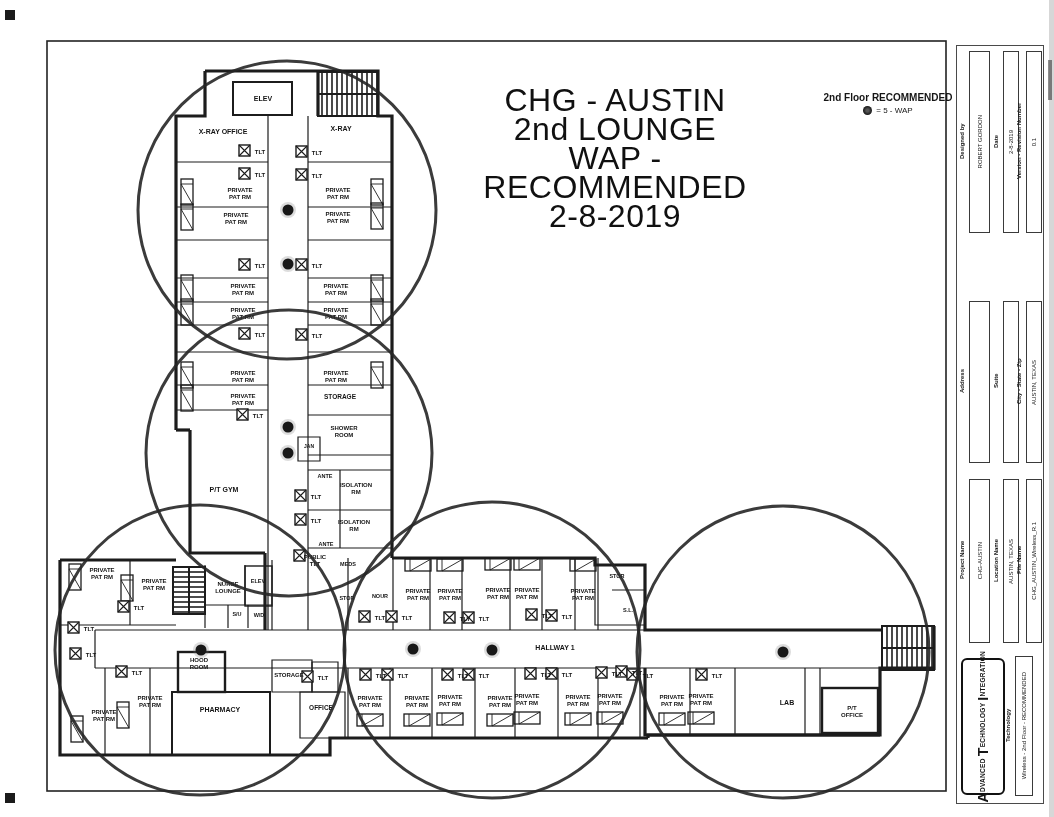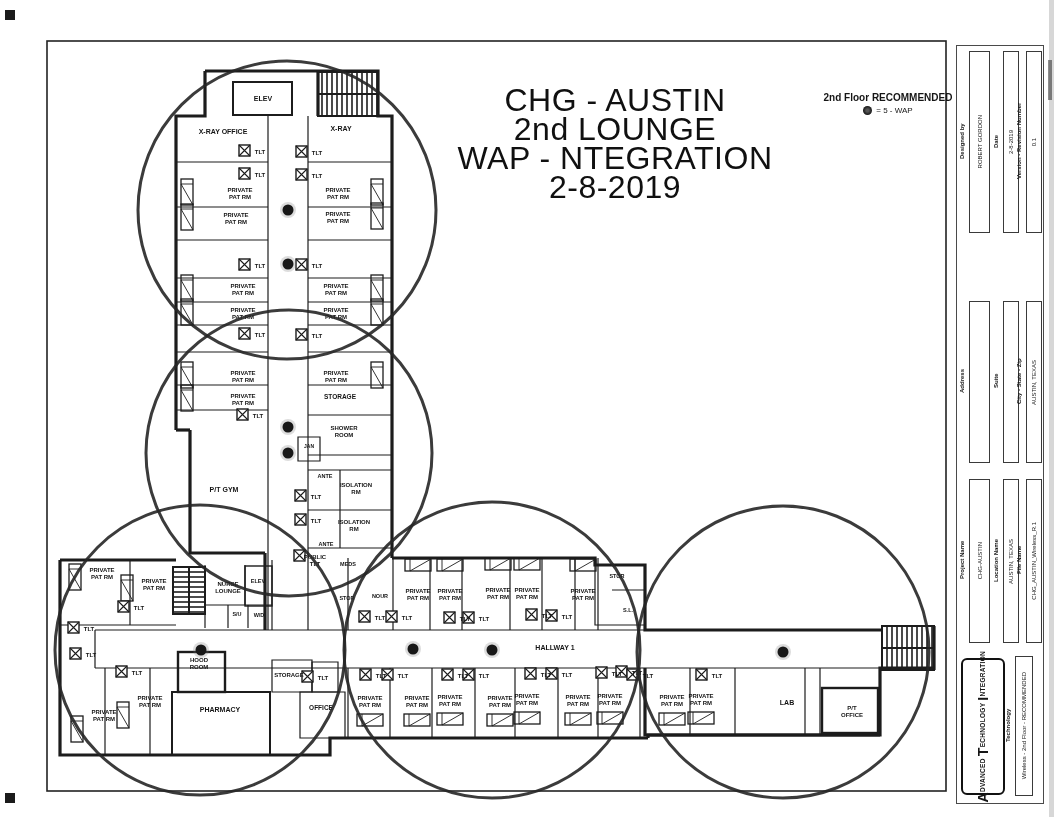--- a/index.html
+++ b/index.html
@@ -375,21 +375,21 @@
       <circle cx="289" cy="453" r="143" fill="none" stroke="#262626" stroke-width="3" opacity="0.9"></circle>
       <circle cx="200" cy="650" r="145" fill="none" stroke="#262626" stroke-width="3" opacity="0.9"></circle>
       <circle cx="492" cy="650" r="148" fill="none" stroke="#262626" stroke-width="3" opacity="0.9"></circle>
       <circle cx="783" cy="652" r="146" fill="none" stroke="#262626" stroke-width="3" opacity="0.9"></circle>
     </g>
 </svg>
 
 <div class="abs sheet-title">
   <div>CHG - AUSTIN</div>
   <div>2nd LOUNGE</div>
-  <div>WAP - NTEGRATION</div>
+  <div>WAP - RECOMMENDED</div>
   <div>2-8-2019</div>
 </div>
 
 <div class="abs legend">
   <div class="lg1">2nd Floor RECOMMENDED</div>
   <div class="lg2">
     <span class="wapdot-glyph"></span>
     <span>= 5 - WAP</span>
   </div>
 </div>

